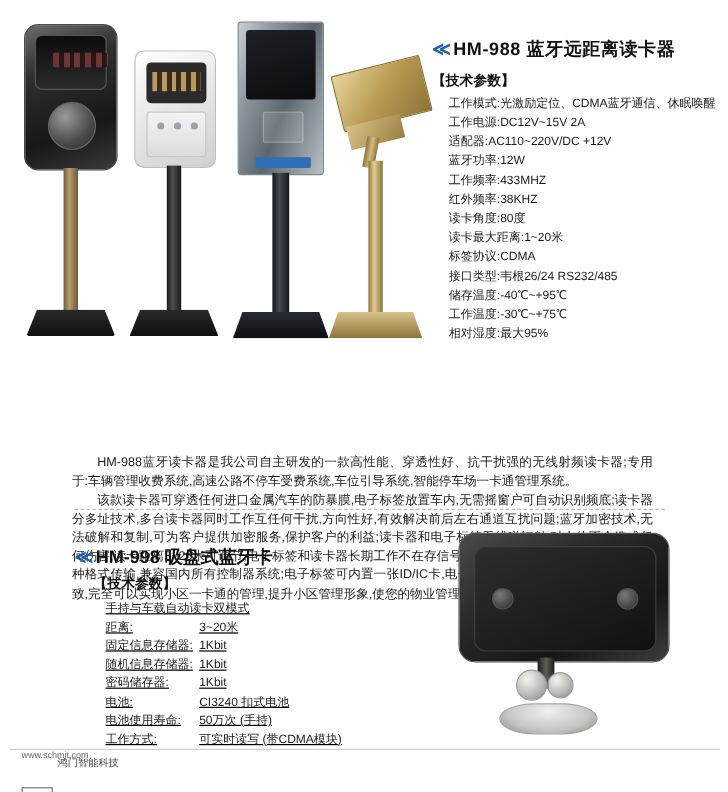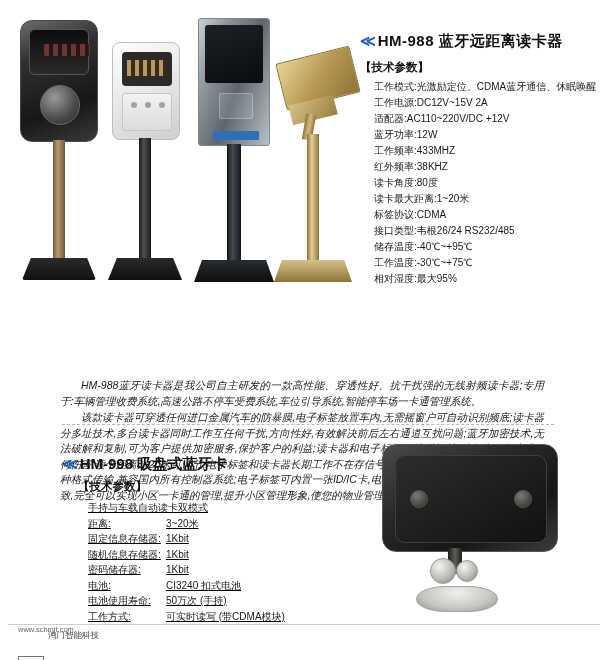--- a/index.html
+++ b/index.html
@@ -227,21 +227,20 @@
     position: absolute;
     left: 60px; top: 378px;
     width: 500px;
   }
   .para {
     font-size: 10.5px;
     line-height: 15.5px;
     color: #1a1a1a;
     text-align: justify;
     margin: 0 16px 1px 0;
-    font-style: italic;
   }
   .para.indent { text-indent: 21px; }
 
   .divider {
     position: absolute;
     left: 62px; top: 424px;
     width: 492px;
     border-top: 1px dashed #b9b9b9;
   }
 

